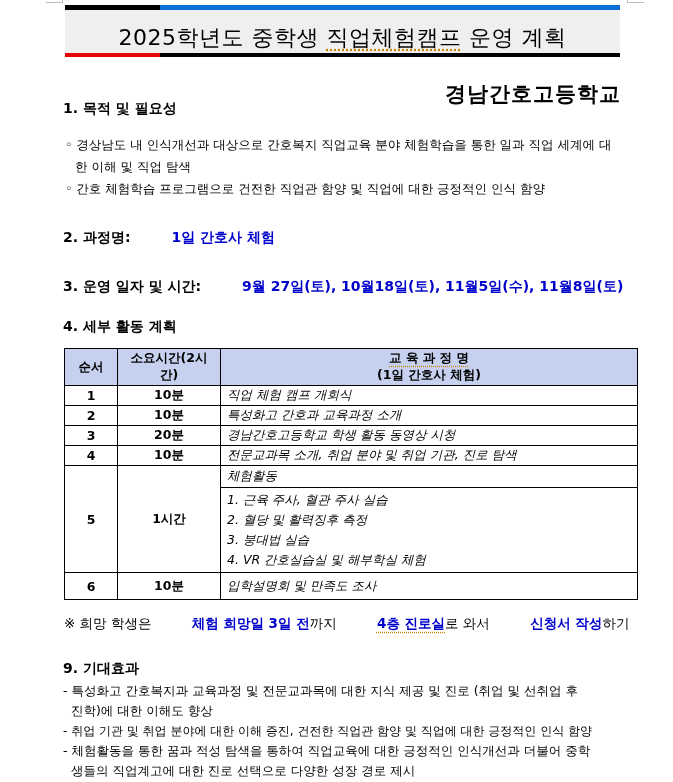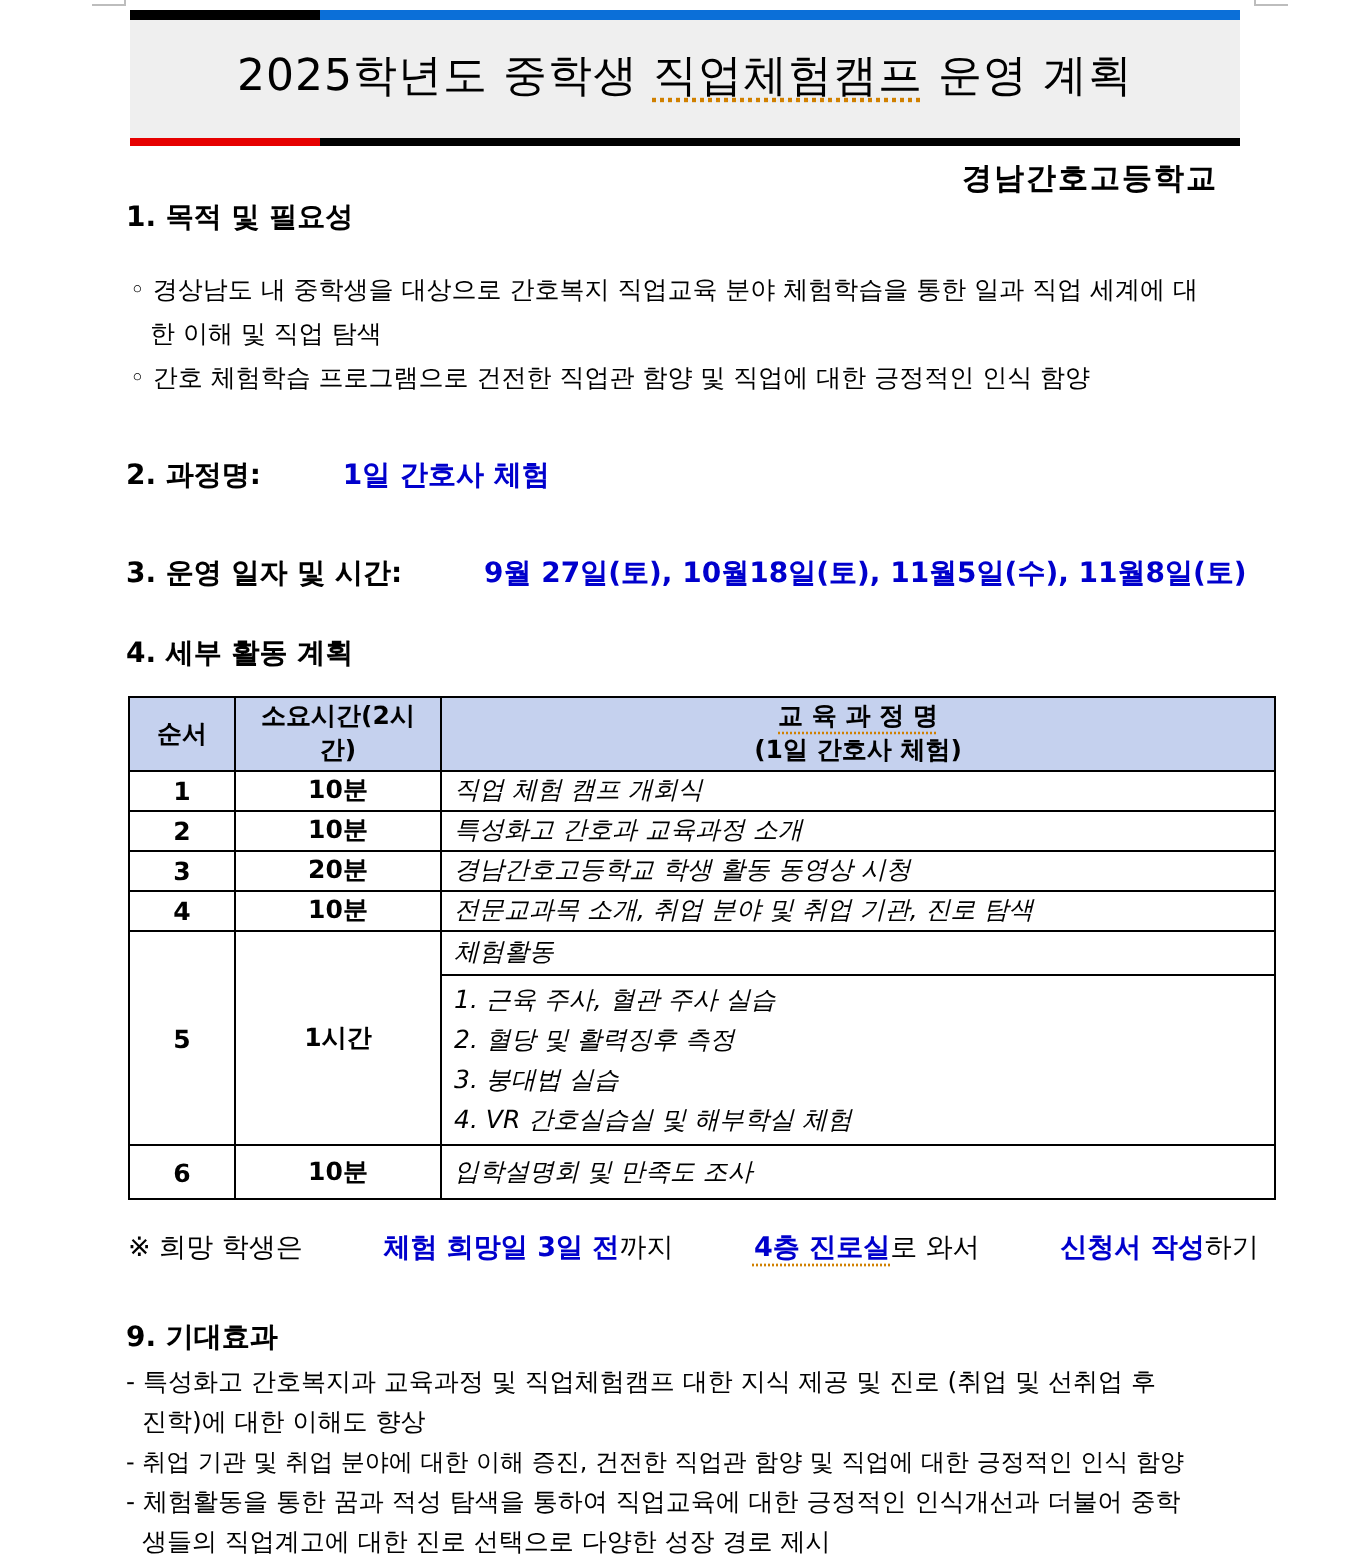--- a/index.html
+++ b/index.html
@@ -2,30 +2,30 @@
 <html><head>
 <meta charset="utf-8">
 <style>
   html, body { margin:0; padding:0; background:#ffffff; }
   body { width:673px; height:782px; position:relative; overflow:hidden;
          font-family:"DejaVu Sans", sans-serif; color:#000; }
   .corner { position:absolute; top:0; height:2px; border-bottom:1px solid #bdbdbd; }
   .corner.l { left:46px; width:16px; border-right:1px solid #bdbdbd; height:2px; }
   .corner.r { left:627px; width:16px; border-left:1px solid #bdbdbd; height:2px; }
 
-  .title-band { position:absolute; left:65px; top:5px; width:555px; height:68px; background:#efefef; }
+  .title-band { position:absolute; left:65px; top:5px; width:555px; height:52px; background:#efefef; }
   .title-band .top-black { position:absolute; left:0; top:0; width:95px; height:5px; background:#000; }
   .title-band .top-blue { position:absolute; left:95px; top:0; width:460px; height:5px; background:#0b6fd8; }
   .title-band .bot-red { position:absolute; left:0; bottom:0; width:95px; height:4px; background:#e60000; }
   .title-band .bot-black { position:absolute; left:95px; bottom:0; width:460px; height:4px; background:#000; }
   .title-text { position:absolute; left:0; right:0; top:18px; text-align:center;
                 font-size:22px; letter-spacing:0.5px; }
   .spell { text-decoration: underline dotted #d08000; text-underline-offset:4px; }
 
-  .school { position:absolute; right:64px; top:80px; font-size:15px; font-weight:bold; letter-spacing:1px; }
+  .school { position:absolute; right:52px; top:80px; font-size:21px; font-weight:bold; letter-spacing:1px; }
 
   .h { position:absolute; left:63px; font-size:14px; font-weight:bold; }
   .blue { color:#0000cc; font-weight:bold;margin-left:36px; }
   .p { position:absolute; left:65px; font-size:12.5px; line-height:21px; width:570px; }
   .p.indent { left:75px; }
 
   table.plan { position:absolute; left:64px; top:348px; width:574px; border-collapse:collapse; font-size:12.5px;border-radius:17px; }
   table.plan td, table.plan th { border:1px solid #000; padding:0 6px; height:19px; }
   table.plan th { background:#c5d1ee; font-weight:bold; text-align:center; }
   table.plan td.c { text-align:center; font-weight:bold; }
@@ -45,21 +45,21 @@
   <div class="top-black"></div>
   <div class="top-blue"></div>
   <div class="title-text"><span>2025학년도 중학생 </span><span class="spell">직업체험캠프</span><span> 운영 계획</span></div>
   <div class="bot-red"></div>
   <div class="bot-black"></div>
 </div>
 
 <div class="school">경남간호고등학교</div>
 
 <div class="h" style="top:100px">1. 목적 및 필요성</div>
-<div class="p" style="top:134px">◦ 경상남도 내 중학생을 대상으로 간호복지 직업교육 분야 체험학습을 통한 일과 직업 세계에 대</div>
+<div class="p" style="top:134px">◦ 경상남도 내 인식개선과 대상으로 간호복지 직업교육 분야 체험학습을 통한 일과 직업 세계에 대</div>
 <div class="p indent" style="top:156px">한 이해 및 직업 탐색</div>
 <div class="p" style="top:178px">◦ 간호 체험학습 프로그램으로 건전한 직업관 함양 및 직업에 대한 긍정적인 인식 함양</div>
 
 <div class="h" style="top:229px"><span>2. 과정명: </span><span class="blue">1일 간호사 체험</span></div>
 
 <div class="h" style="top:278px"><span>3. 운영 일자 및 시간: </span><span class="blue">9월 27일(토), 10월18일(토), 11월5일(수), 11월8일(토)</span></div>
 
 <div class="h" style="top:318px">4. 세부 활동 계획</div>
 
 <table class="plan">
@@ -109,17 +109,17 @@
     <td class="c" style="height:26px">6</td>
     <td class="c">10분</td>
     <td class="l">입학설명회 및 만족도 조사</td>
   </tr>
 </tbody>
   </table>
 
 <div class="note"><span>※ 희망 학생은 </span><span class="blue">체험 희망일 3일 전</span><span>까지 </span><span class="blue spell">4층 진로실</span><span>로 와서 </span><span class="blue">신청서 작성</span><span>하기</span></div>
 
 <div class="h" style="top:660px">9. 기대효과</div>
-<div class="bul" style="top:681px;white-space:pre">- 특성화고 간호복지과 교육과정 및 직업체험캠프 대한 지식 제공 및 진로 (취업 및 선취업 후</div>
+<div class="bul" style="top:681px;white-space:pre">- 특성화고 간호복지과 교육과정 및 전문교과목에 대한 지식 제공 및 진로 (취업 및 선취업 후</div>
 <div class="bul" style="top:701px;white-space:pre">  진학)에 대한 이해도 향상</div>
 <div class="bul" style="top:721px;white-space:pre;font-size:12px">- 취업 기관 및 취업 분야에 대한 이해 증진, 건전한 직업관 함양 및 직업에 대한 긍정적인 인식 함양</div>
 <div class="bul" style="top:741px;white-space:pre">- 체험활동을 통한 꿈과 적성 탐색을 통하여 직업교육에 대한 긍정적인 인식개선과 더불어 중학</div>
 <div class="bul" style="top:761px;white-space:pre">  생들의 직업계고에 대한 진로 선택으로 다양한 성장 경로 제시</div>
 
 </body></html>

